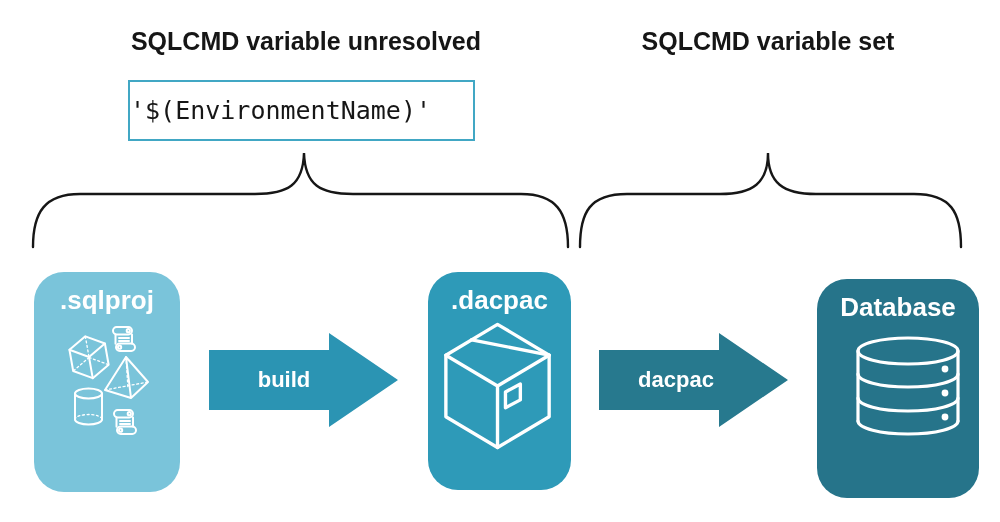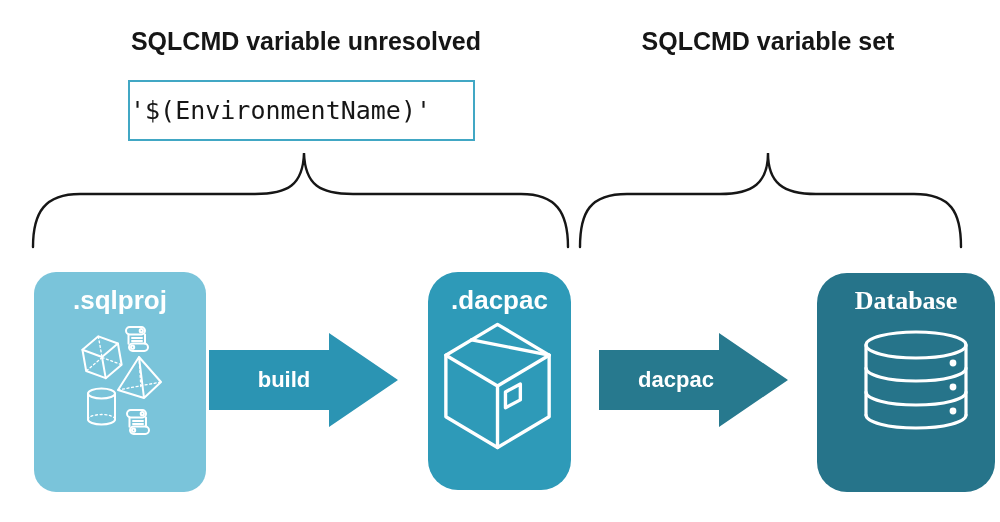--- a/index.html
+++ b/index.html
@@ -21,23 +21,23 @@
     font-size:25px;color:var(--text,#161616);white-space:nowrap;
   }
   #codebox-left{left:128px;width:347px;}
   #codebox-right{left:667px;width:203px;}
   .braces{position:absolute;left:0;top:0;width:1000px;height:522px;}
   .braces path{stroke:var(--brace,#161616);stroke-width:2.4;fill:none;stroke-linecap:round;}
   .stage{
     position:absolute;border-radius:30px;
     display:flex;flex-direction:column;align-items:center;
   }
-  #stage-sqlproj {left:34px; top:272px;width:172px;height:220px;background:var(--sqlproj-box,#7ac4da);border-radius:22px;}
+  #stage-sqlproj {left:34px; top:272px;width:146px;height:220px;background:var(--sqlproj-box,#7ac4da);}
   #stage-dacpac  {left:428px;top:272px;width:143px;height:218px;background:var(--dacpac-box,#2e9ab8);}
-  #stage-database{left:817px;top:273px;width:178px;height:219px;background:var(--database-box,#26748a);font-family:Liberation Serif, serif;}
+  #stage-database{left:817px;top:279px;width:162px;height:219px;background:var(--database-box,#26748a);}
   .stage-label{margin-top:13px;font-size:26px;font-weight:700;color:#fff;white-space:nowrap;}
   .stage-icon{position:absolute;left:0;top:0;width:100%;height:100%;}
   .arrow-svg{position:absolute;top:333px;width:190px;height:95px;}
   #arrow-build-svg{left:209px;}
   #arrow-deploy-svg{left:599px;}
   .arrow-label{
     position:absolute;top:333px;height:94px;display:flex;align-items:center;justify-content:center;
     font-size:22px;font-weight:700;color:#fff;white-space:nowrap;
   }
   #arrow-label-build{left:210px;width:148px;}

